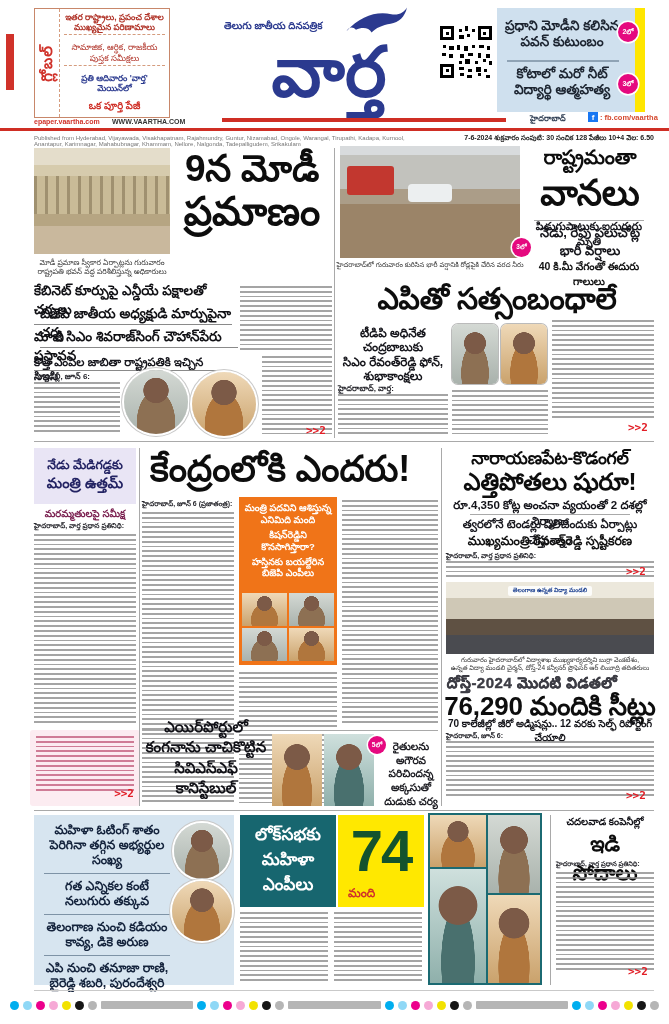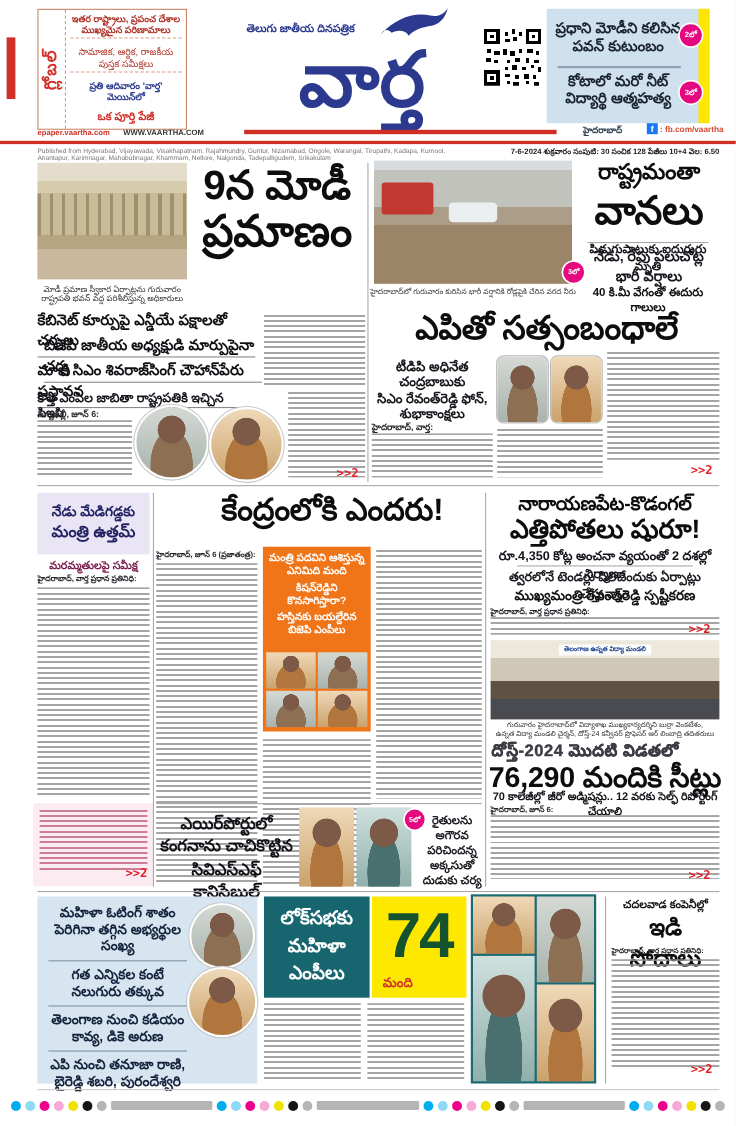--- a/index.html
+++ b/index.html
@@ -195,21 +195,21 @@
   <div class="abs ctr" style="left:34px;top:508px;width:102px;font-size:10px;font-weight:800;color:#7a1f4f">మరమ్మతులపై సమీక్ష</div>
   <span class="abs byline" style="left:34px;top:522px;width:102px;font-size:7px">హైదరాబాద్, వార్త ప్రధాన ప్రతినిధి:</span>
   <div class="abs greek" style="left:34px;top:534px;width:102px;height:190px"></div>
   <div class="abs" style="left:30px;top:730px;width:110px;height:76px;background:#fcecf1;border-radius:3px">
     <div class="abs greek pink" style="left:6px;top:6px;width:98px;height:56px"></div>
     <span class="jump abs" style="right:6px;bottom:6px">&gt;&gt;2</span>
   </div>
 
   <div class="abs vline" style="left:139px;top:448px;height:358px"></div>
 
-  <div class="abs ctr hl" style="left:154px;top:448px;width:296px;font-size:28px">కేంద్రంలోకి ఎందరు!</div>
+  <div class="abs ctr hl" style="left:132px;top:448px;width:296px;font-size:36px">కేంద్రంలోకి ఎందరు!</div>
   <span class="abs byline" style="left:142px;top:500px;width:94px;font-size:7px">హైదరాబాద్, జూన్ 6 (ప్రజాతంత్ర):</span>
   <div class="abs greek" style="left:142px;top:512px;width:92px;height:292px"></div>
 
   <div class="abs" style="left:239px;top:497px;width:98px;height:168px;background:#f07418">
     <div class="ctr" style="padding:5px 4px 2px;color:#fff;font-weight:800;font-size:9.5px;line-height:1.25">
       <div>మంత్రి పదవిని ఆశిస్తున్న</div>
       <div>ఎనిమిది మంది</div>
       <div style="margin-top:3px">కిషన్‌రెడ్డిని కొనసాగిస్తారా?</div>
       <div style="margin-top:3px">హస్తినకు బయల్దేరిన</div>
       <div>బిజెపి ఎంపీలు</div>
@@ -218,21 +218,21 @@
       <div class="portrait warm"></div>
       <div class="portrait"></div>
       <div class="portrait"></div>
       <div class="portrait warm"></div>
     </div>
   </div>
   <div class="abs greek" style="left:239px;top:672px;width:98px;height:132px"></div>
   <div class="abs greek" style="left:342px;top:500px;width:96px;height:226px"></div>
 
   <div class="abs hline" style="left:142px;top:730px;width:296px"></div>
-  <div class="abs ctr" style="left:142px;top:740px;width:128px;font-weight:800;color:#101016;line-height:1.35">
+  <div class="abs ctr" style="left:142px;top:717px;width:128px;font-weight:800;color:#101016;line-height:1.35">
     <div style="font-size:15px">ఎయిర్‌పోర్టులో</div>
     <div style="font-size:15px">కంగనాను చాచికొట్టిన</div>
     <div style="font-size:15px">సివిఎస్ఎఫ్ కానిస్టేబుల్</div>
   </div>
   <div class="abs portrait warm" style="left:272px;top:734px;width:50px;height:72px"></div>
   <div class="abs portrait teal" style="left:324px;top:734px;width:50px;height:72px"></div>
   <div class="abs badge" style="left:368px;top:736px;width:18px;height:18px;font-size:6.5px">5లో</div>
   <div class="abs ctr" style="left:382px;top:740px;width:58px;font-size:10.5px;font-weight:700;color:#1c1c22;line-height:1.3">
     <div>రైతులను</div>
     <div>అగౌరవ</div>

